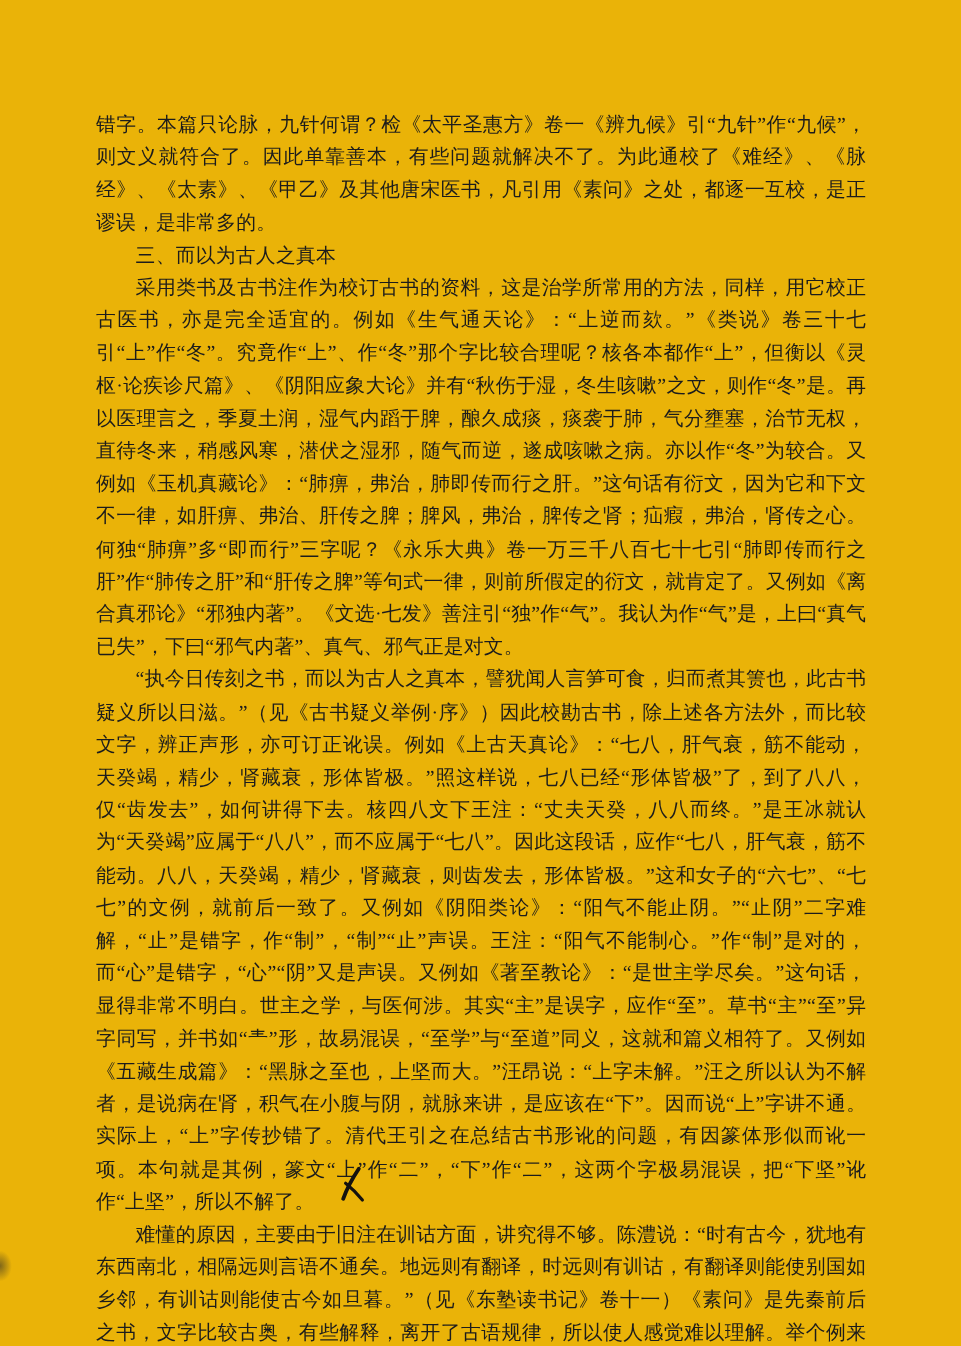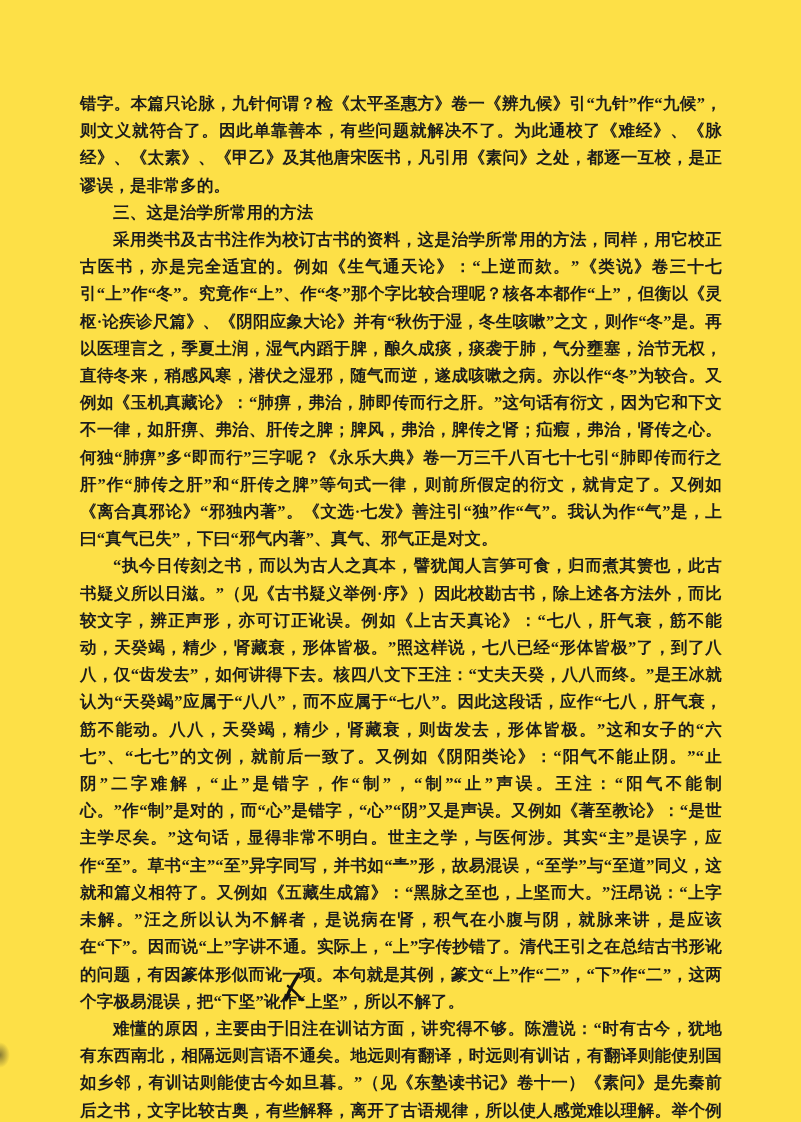--- a/index.html
+++ b/index.html
@@ -4,24 +4,23 @@
 <style>
   html, body {
     margin: 0;
     padding: 0;
     background: #ffffff;
   }
   .page {
     position: relative;
     width: 801px;
     height: 1122px;
-    background: #fde047;
+    background: #eab308;
     overflow: hidden;
     font-family: "Liberation Serif", "DejaVu Serif", serif;
-    font-weight: bold;
   }
   .text-block {
     position: absolute;
     left: 80px;
     top: 90px;
     width: 642px;
     color: #1c1c1c;
     font-size: 16.5px;
     line-height: 27.2px;
     text-align: justify;
@@ -53,21 +52,21 @@
   }
 </style>
 </head>
 <body>
 
 <div class="page">
 
   <div class="text-block">
     <p class="para no-indent">错字。本篇只论脉，九针何谓？检《太平圣惠方》卷一《辨九候》引“九针”作“九候”，则文义就符合了。因此单靠善本，有些问题就解决不了。为此通校了《难经》、《脉经》、《太素》、《甲乙》及其他唐宋医书，凡引用《素问》之处，都逐一互校，是正谬误，是非常多的。</p>
 
-    <p class="para">三、这是治学所常用的方法</p>
+    <p class="para">三、而以为古人之真本</p>
 
     <p class="para">采用类书及古书注作为校订古书的资料，这是治学所常用的方法，同样，用它校正古医书，亦是完全适宜的。例如《生气通天论》：“上逆而欬。”《类说》卷三十七引“上”作“冬”。究竟作“上”、作“冬”那个字比较合理呢？核各本都作“上”，但衡以《灵枢·论疾诊尺篇》、《阴阳应象大论》并有“秋伤于湿，冬生咳嗽”之文，则作“冬”是。再以医理言之，季夏土润，湿气内蹈于脾，酿久成痰，痰袭于肺，气分壅塞，治节无权，直待冬来，稍感风寒，潜伏之湿邪，随气而逆，遂成咳嗽之病。亦以作“冬”为较合。又例如《玉机真藏论》：“肺痹，弗治，肺即传而行之肝。”这句话有衍文，因为它和下文不一律，如肝痹、弗治、肝传之脾；脾风，弗治，脾传之肾；疝瘕，弗治，肾传之心。何独“肺痹”多“即而行”三字呢？《永乐大典》卷一万三千八百七十七引“肺即传而行之肝”作“肺传之肝”和“肝传之脾”等句式一律，则前所假定的衍文，就肯定了。又例如《离合真邪论》“邪独内著”。《文选·七发》善注引“独”作“气”。我认为作“气”是，上曰“真气已失”，下曰“邪气内著”、真气、邪气正是对文。</p>
 
 
     <p class="para">“执今日传刻之书，而以为古人之真本，譬犹闻人言笋可食，归而煮其箦也，此古书疑义所以日滋。”（见《古书疑义举例·序》）因此校勘古书，除上述各方法外，而比较文字，辨正声形，亦可订正讹误。例如《上古天真论》：“七八，肝气衰，筋不能动，天癸竭，精少，肾藏衰，形体皆极。”照这样说，七八已经“形体皆极”了，到了八八，仅“齿发去”，如何讲得下去。核四八文下王注：“丈夫天癸，八八而终。”是王冰就认为“天癸竭”应属于“八八”，而不应属于“七八”。因此这段话，应作“七八，肝气衰，筋不能动。八八，天癸竭，精少，肾藏衰，则齿发去，形体皆极。”这和女子的“六七”、“七七”的文例，就前后一致了。又例如《阴阳类论》：“阳气不能止阴。”“止阴”二字难解，“止”是错字，作“制”，“制”“止”声误。王注：“阳气不能制心。”作“制”是对的，而“心”是错字，“心”“阴”又是声误。又例如《著至教论》：“是世主学尽矣。”这句话，显得非常不明白。世主之学，与医何涉。其实“主”是误字，应作“至”。草书“主”“至”异字同写，并书如“龶”形，故易混误，“至学”与“至道”同义，这就和篇义相符了。又例如《五藏生成篇》：“黑脉之至也，上坚而大。”汪昂说：“上字未解。”汪之所以认为不解者，是说病在肾，积气在小腹与阴，就脉来讲，是应该在“下”。因而说“上”字讲不通。实际上，“上”字传抄错了。清代王引之在总结古书形讹的问题，有因篆体形似而讹一项。本句就是其例，篆文“上”作“二”，“下”作“二”，这两个字极易混误，把“下坚”讹作“上坚”，所以不解了。</p>
 
     <p class="para">难懂的原因，主要由于旧注在训诂方面，讲究得不够。陈澧说：“时有古今，犹地有东西南北，相隔远则言语不通矣。地远则有翻译，时远则有训诂，有翻译则能使别国如乡邻，有训诂则能使古今如旦暮。”（见《东塾读书记》卷十一）《素问》是先秦前后之书，文字比较古奥，有些解释，离开了古语规律，所以使人感觉难以理解。举个例来说吧，如《生气</p>
   </div>
 
   <svg class="pen-mark" viewBox="0 0 26 30" xmlns="http://www.w3.org/2000/svg">

